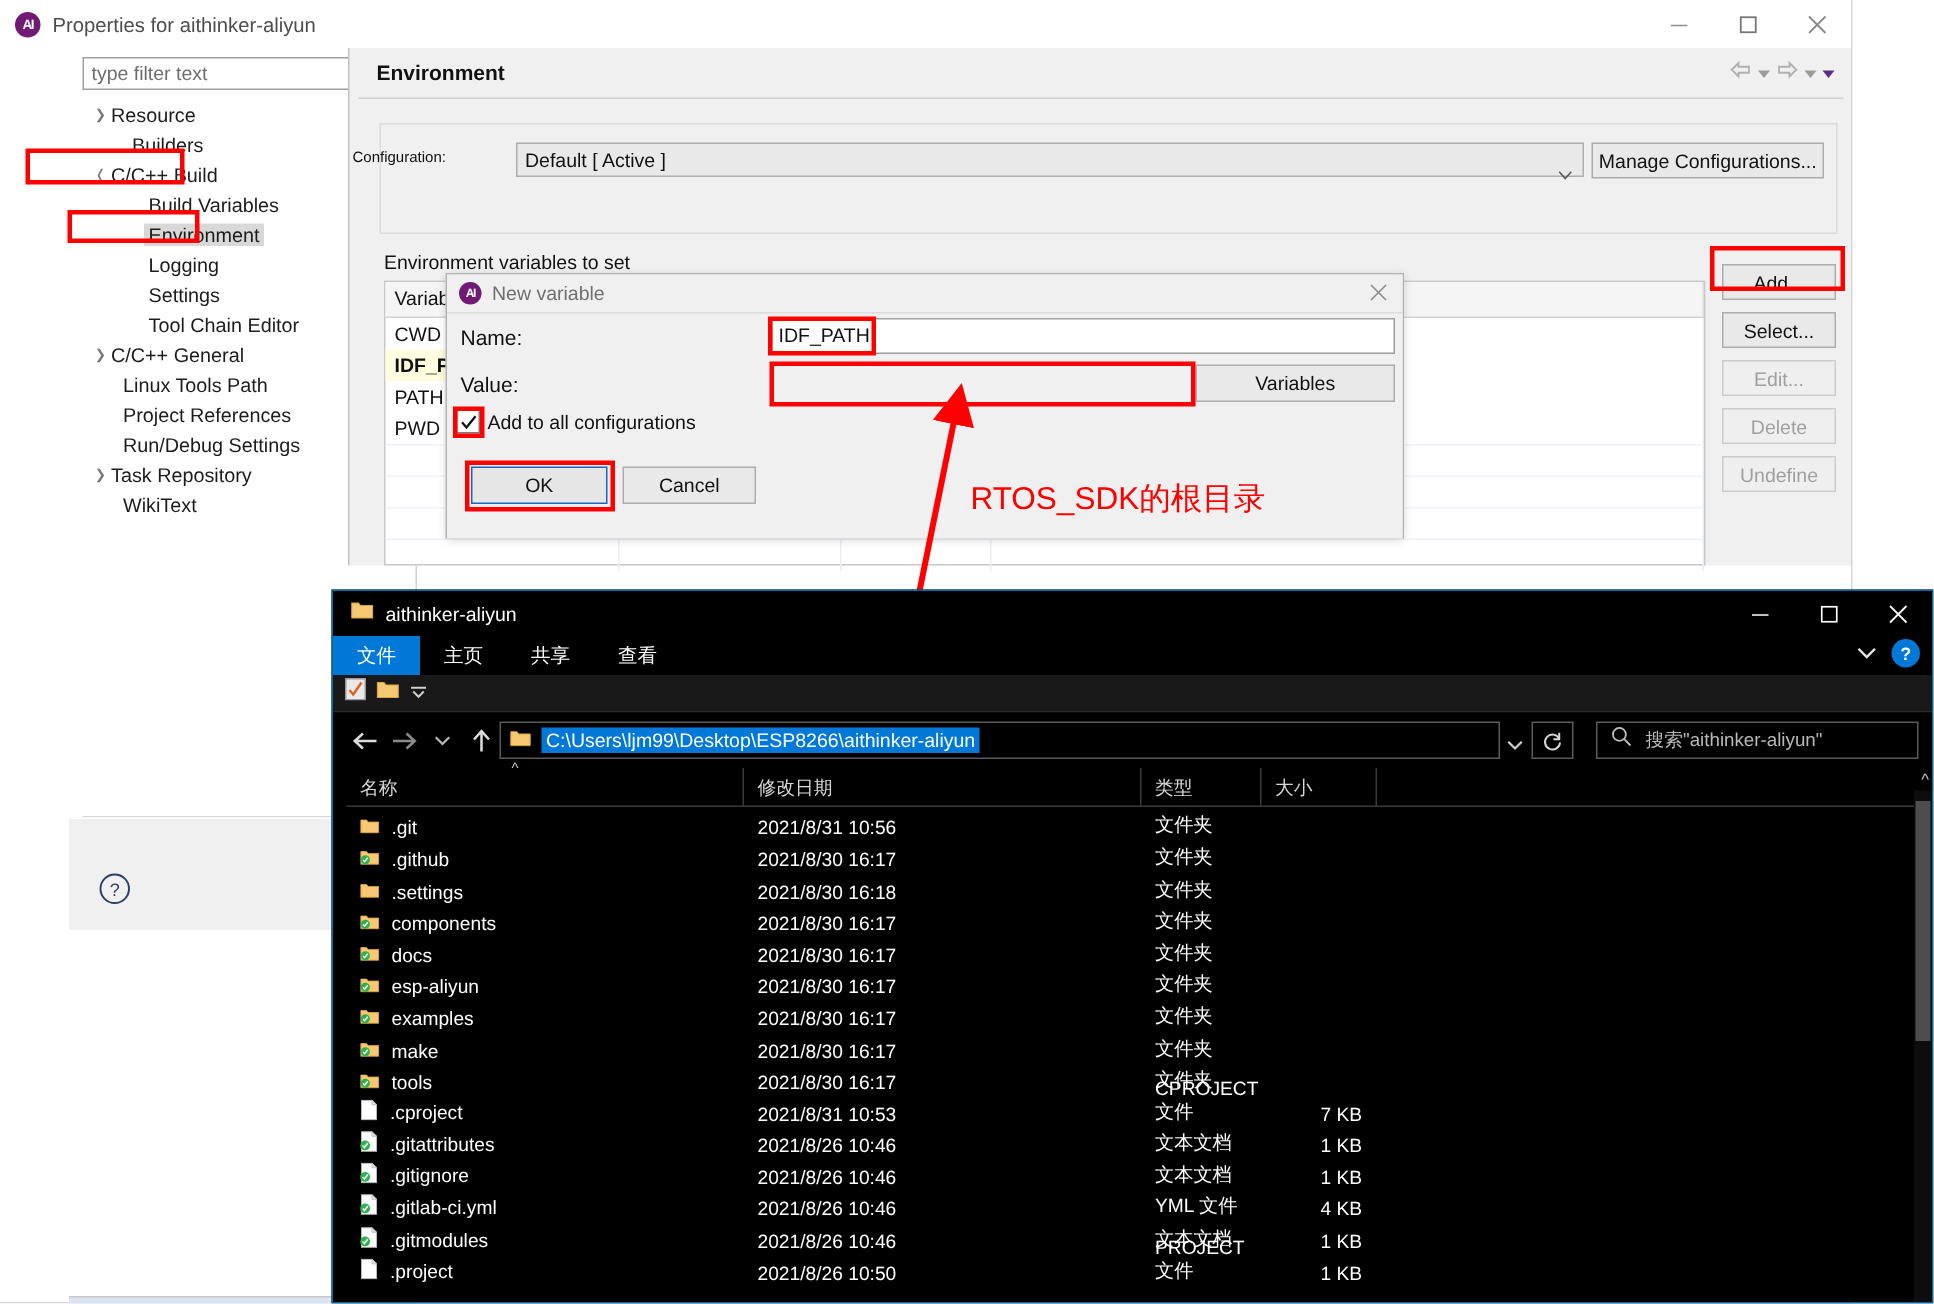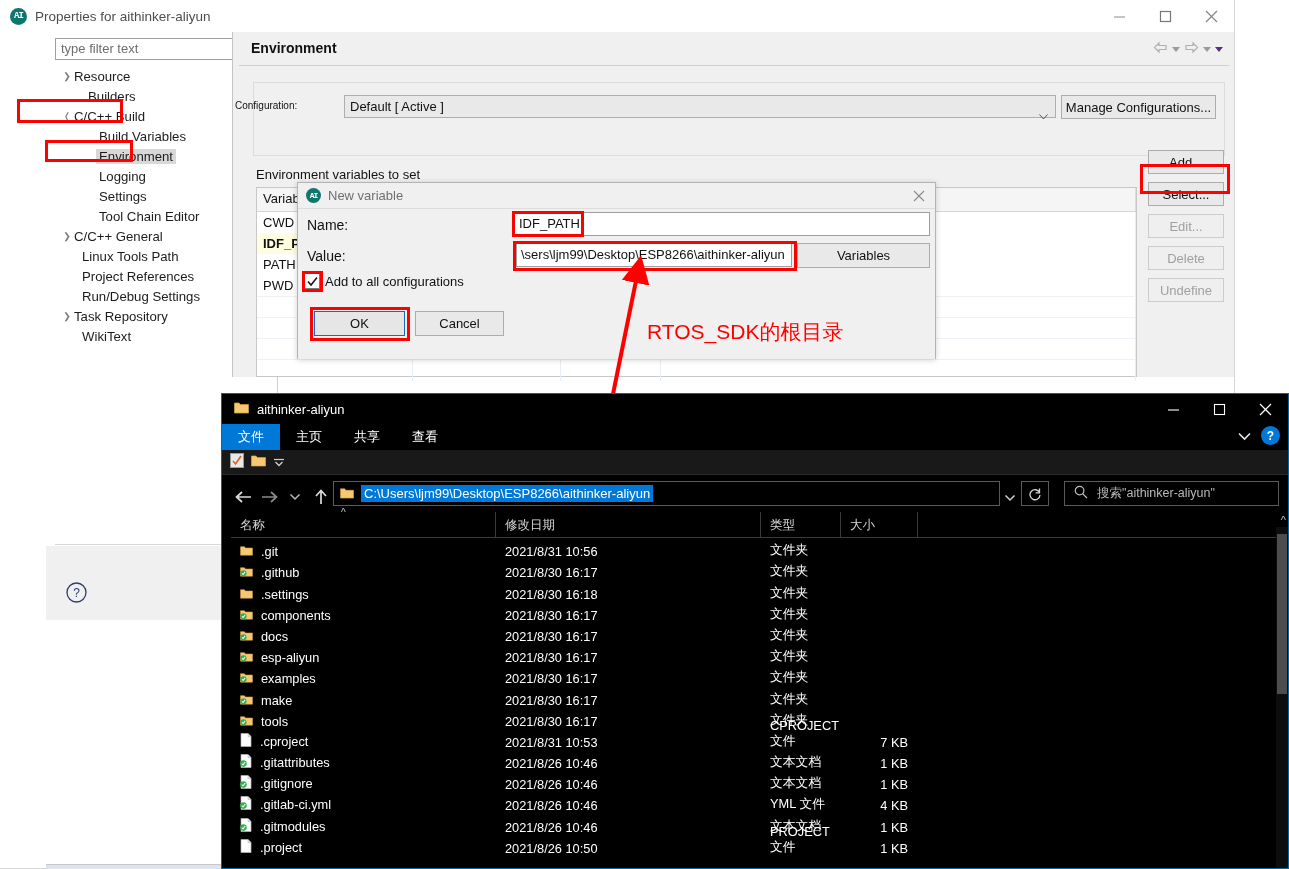--- a/index.html
+++ b/index.html
@@ -16,24 +16,24 @@
   #props-window {
     position: absolute; left:0; top:0; width:1235px; height:869px;
     background:#ffffff; border:1px solid #d6d6d6; border-left:none; border-top:none;
   }
   #props-titlebar {
     position:absolute; left:0; top:0; width:1233px; height:32px;
     background:#ffffff; display:flex; align-items:center;
   }
   .app-icon {
     width:17px; height:17px; border-radius:50%;
-    background:#0f766e; margin-left:10px; margin-right:8px;
+    background:#701a75; margin-left:10px; margin-right:8px;
     display:flex; align-items:center; justify-content:center;
     color:#fff; font-size:9px; font-weight:bold; letter-spacing:-1px;
-    font-family:Liberation Mono, monospace;
+    font-family:Liberation Sans, sans-serif;
   }
   #props-title { font-size:13.5px; color:#4d4d4d; }
   #props-winbtns { position:absolute; right:0; top:0; height:32px; display:flex; }
   .winbtn { width:46px; height:32px; display:flex; align-items:center; justify-content:center; color:#666; }
   .winbtn svg { display:block; }
 
   
   #tree-pane {
     position:absolute; left:0; top:32px; width:232px; height:836px;
     background:#ffffff; border-right:1px solid #d0d0d0;margin-left:46px;
@@ -96,21 +96,21 @@
   #env-table .trow { display:flex; height:21px; align-items:center; }
   #env-table .td { font-size:13px; color:#111; padding-left:6px; border-right:1px solid #e8eef5; height:21px; line-height:21px; }
   #env-table .trow.bold .td:first-child { font-weight:bold; background:#fffde0; }
   .col1 { width:156px; flex:none; }
   .col2 { width:148px; flex:none; }
   .col3 { width:100px; flex:none; }
   .col4 { flex:1; }
   .empty-row { height:21px; border-top:1px solid #eef2f7; display:flex; }
 
   
-  #env-buttons { position:absolute; left:1148px; top:150px; width:52px; }
+  #env-buttons { position:absolute; left:1148px; top:176px; width:52px; }
   .env-btn {
     width:76px; height:24px; margin-bottom:8px;
     border:1px solid #adadad; background:#e9e9e9;
     font-size:13px; color:#111; display:flex; align-items:center; justify-content:center;
   }
   .env-btn.disabled { color:#a0a0a0; border-color:#cccccc; background:#efefef; }
 
   
   #newvar-dialog {
     position:absolute; left:297px; top:182px; width:639px; height:177px;
@@ -169,21 +169,21 @@
   .exp-wb { width:46px; height:30px; display:flex; align-items:center; justify-content:center; color:#fff; }
 
   #exp-ribbon { position:absolute; left:0; top:30px; width:1066px; height:26px; background:#000; display:flex; align-items:flex-end; }
   .rib-tab { height:26px; padding:0 16px; font-size:13px; color:#ffffff; display:flex; align-items:center; }
   .rib-tab.active { background:#0078d7; }
   #exp-ribbon-right { position:absolute; right:8px; top:32px; display:flex; align-items:center; gap:10px; }
   .help-circle { width:19px; height:19px; border-radius:50%; background:#0078d7; display:flex; align-items:center; justify-content:center; color:#fff; font-size:12px; font-weight:bold; }
 
   #exp-qat { position:absolute; left:0; top:56px; width:1066px; height:25px; background:#191919; border-bottom:1px solid #2a2a2a; display:flex; align-items:center; gap:7px; padding-left:8px; }
 
-  #exp-addrbar { position:absolute; left:0; top:81px; width:1066px; height:37px; background:#000; display:flex; align-items:flex-end; }
+  #exp-addrbar { position:absolute; left:0; top:81px; width:1066px; height:37px; background:#000; display:flex; align-items:center; }
   .navbtn { width:26px; height:30px; display:flex; align-items:center; justify-content:center; color:#d8d8d8; }
   .navbtn.dim { color:#8a8a8a; }
   #addr-field {
     position:absolute; left:111px; top:6px; width:667px; height:25px;
     border:1px solid #5a5a5a; background:#000; display:flex; align-items:center; padding-left:6px;
   }
   #addr-text { background:#0078d7; color:#ffffff; font-size:13px; padding:1px 3px; margin-left:7px; }
   #addr-caret { position:absolute; left:782px; top:13px; color:#d8d8d8; }
   #refresh-btn { position:absolute; left:799px; top:6px; width:28px; height:25px; border:1px solid #5a5a5a; display:flex; align-items:center; justify-content:center; color:#d8d8d8; }
   #search-box {
@@ -421,21 +421,20 @@
           </svg>
       </span>
     </div>
     <div id="newvar-body"></div>
   </div>
 
   <div class="nv-label" style="left:307px; top:217px;">Name:</div>
   <div class="nv-input" style="left:514px; top:212px; width:416px;">IDF_PATH</div>
 
   <div class="nv-label" style="left:307px; top:248px;">Value:</div>
-  <div class="nv-input" style="left:516px; top:243px; width:276px;">\sers\ljm99\Desktop\ESP8266\aithinker-aliyun</div>
   <div id="nv-variables-btn">Variables</div>
 
   <div id="nv-check">
     <svg width="13" height="13" viewBox="0 0 13 13">
         <path d="M2 6.5 L5 10 L11 2.5" fill="none" stroke="#111" stroke-width="1.5"></path>
       </svg>
   </div>
   <div id="nv-check-label">Add to all configurations</div>
 
   <div id="nv-ok">OK</div>

